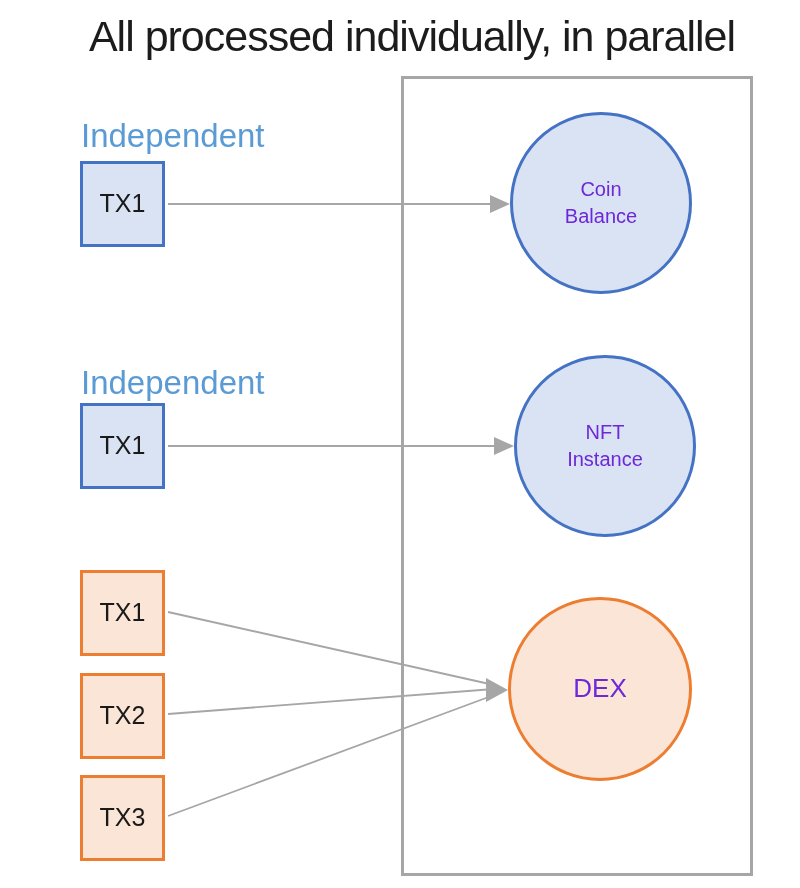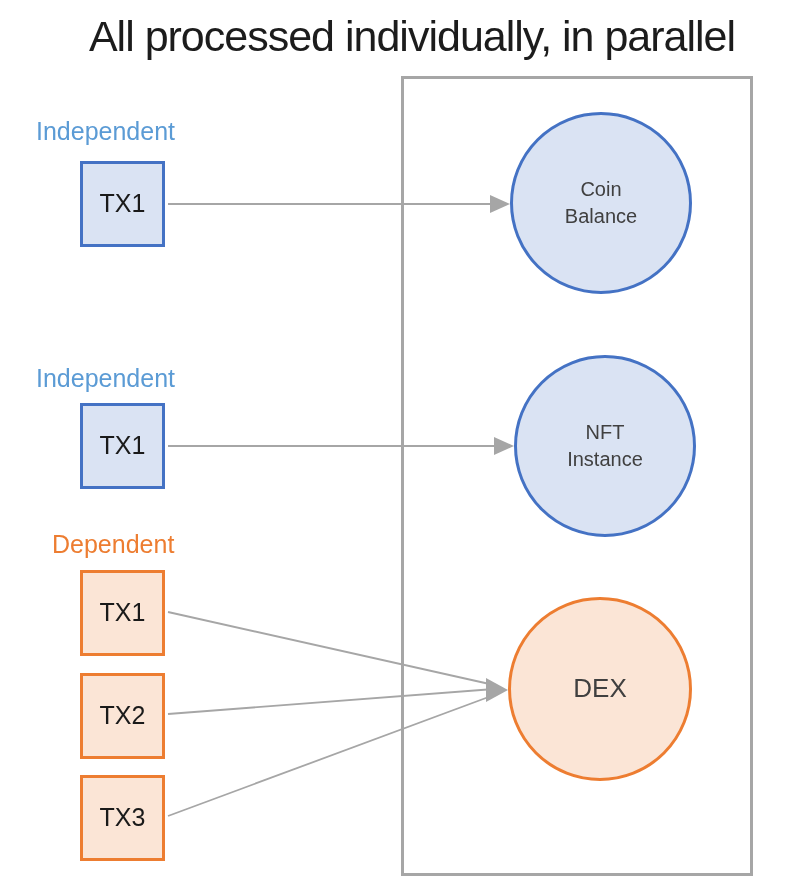--- a/index.html
+++ b/index.html
@@ -29,24 +29,25 @@
     white-space: nowrap;
   }
   .connectors {
     position: absolute;
     left: 0;
     top: 0;
     z-index: 1;
   }
   .group-label {
     position: absolute;
-    font-size: 25px;
+    font-size: 33px;
     font-weight: 400;
     z-index: 2;
     white-space: nowrap;
+    margin-left: 45px;
   }
   .label-blue { color: var(--blue-label); }
   .label-orange { color: var(--orange-label); }
   #label-independent-1 { left: 36px; top: 117px; }
   #label-independent-2 { left: 36px; top: 364px; }
   #label-dependent     { left: 52px; top: 530px; }
 
   .tx-box {
     position: absolute;
     width: 79px;
@@ -83,21 +84,21 @@
     position: absolute;
     border-radius: 50%;
     border: 3px solid;
     display: flex;
     flex-direction: column;
     align-items: center;
     justify-content: center;
     text-align: center;
     font-size: 20px;
     line-height: 1.35;
-    color: #404040;
+    color: #6d28d9;
     z-index: 2;
   }
   .node-blue   { border-color: var(--blue-border);   background: var(--blue-fill); }
   .node-orange { border-color: var(--orange-border); background: var(--orange-fill); }
   #node-coin-balance { left: 510px; top: 112px; width: 176px; height: 176px; }
   #node-nft-instance { left: 514px; top: 355px; width: 176px; height: 176px; }
   #node-dex          { left: 508px; top: 597px; width: 178px; height: 178px; font-size: 26px; }
 </style>
 </head>
 <body>
@@ -126,21 +127,20 @@
     <span>1</span>
   </div>
 
   <div class="group-label label-blue" id="label-independent-2">Independent</div>
 
   <div class="tx-box tx-blue" id="box-ind-2">
     <span>TX</span>
     <span>1</span>
   </div>
 
-  <div class="group-label label-orange" id="label-dependent">Dependent</div>
 
   <div class="tx-box tx-orange" id="box-dep-1">
     <span>TX</span>
     <span>1</span>
   </div>
 
   <div class="tx-box tx-orange" id="box-dep-2">
     <span>TX</span>
     <span>2</span>
   </div>

